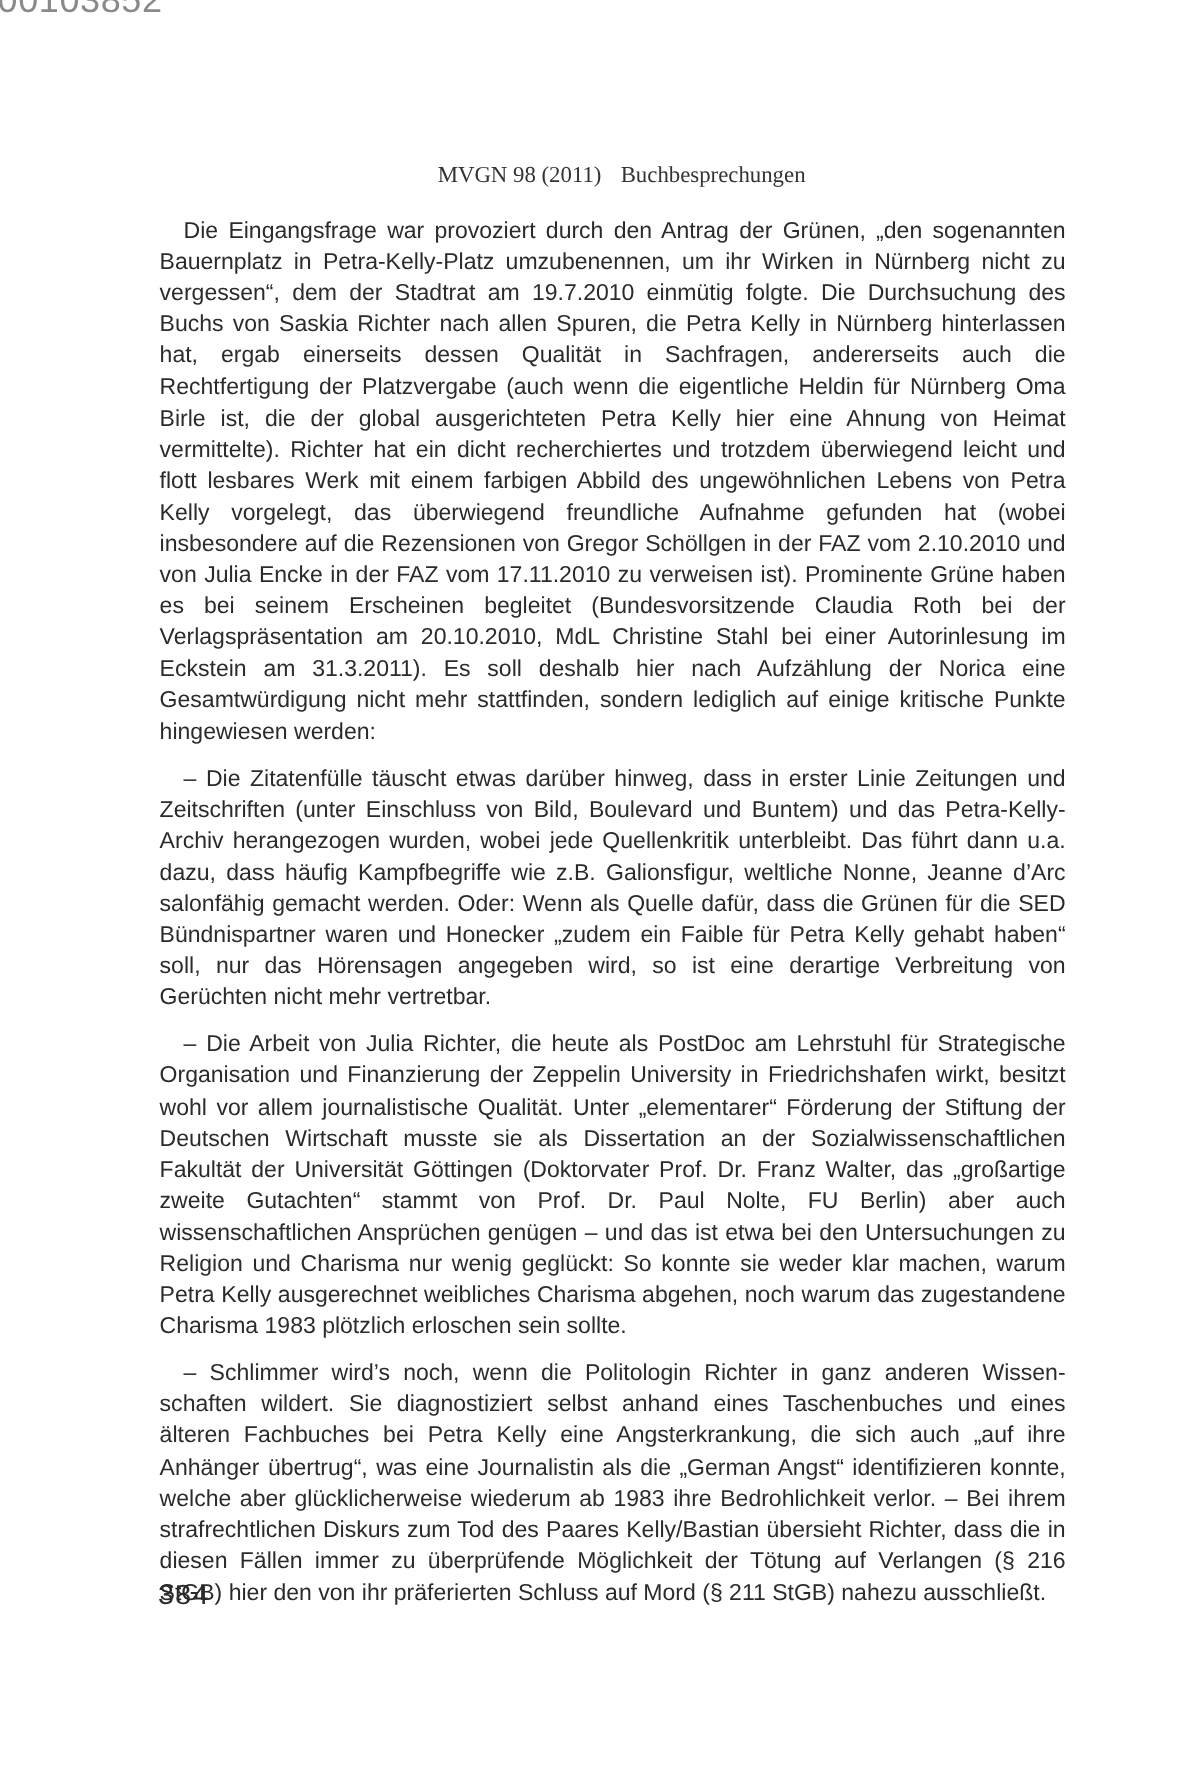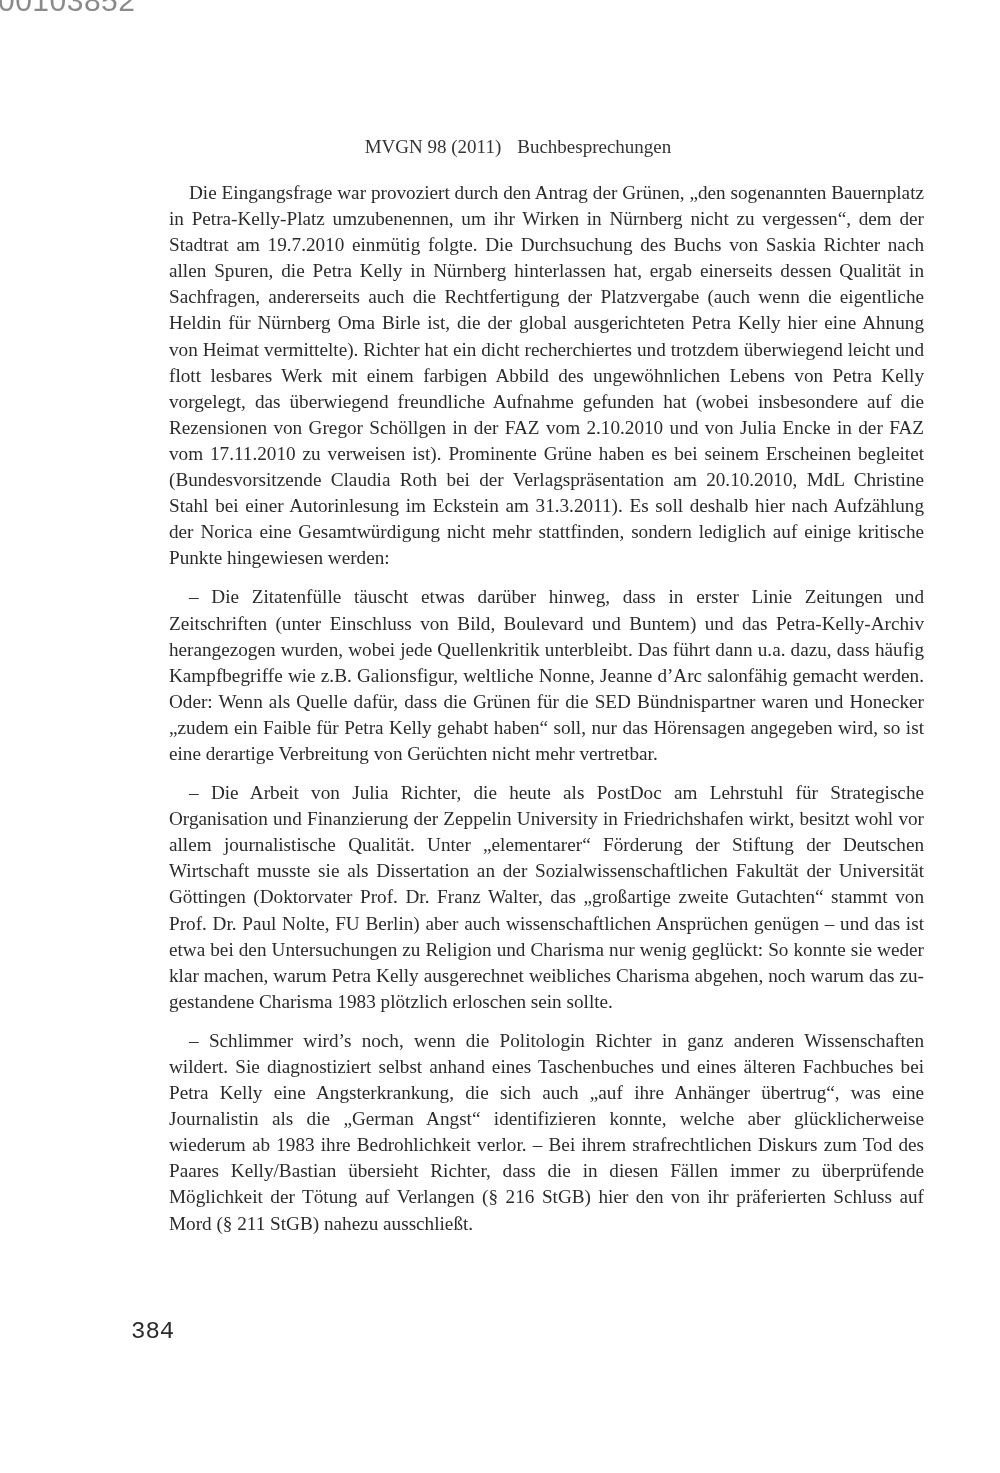--- a/index.html
+++ b/index.html
@@ -31,27 +31,26 @@
       color: #333;
       padding-left: 36px;
       box-sizing: border-box;
     }
     .running-head span + span { margin-left: 16px; }
     .body-text {
       position: absolute;
       left: 133px;
       top: 180px;
       width: 755px;
-      font-family: Liberation Serif, serif;
+      font-family: Liberation Sans, sans-serif;
       font-size: 19.2px;
       line-height: 26.1px;
       color: #2b2b2b;
       text-align: justify;
       hyphens: manual;
-      margin-left: 36px;
     }
     .body-text p {
       margin: 0;
       text-indent: 20px;
     }
     .body-text p + p { margin-top: 13px; }
     .page-number {
       position: absolute;
       left: 131px;
       top: 1318px;

